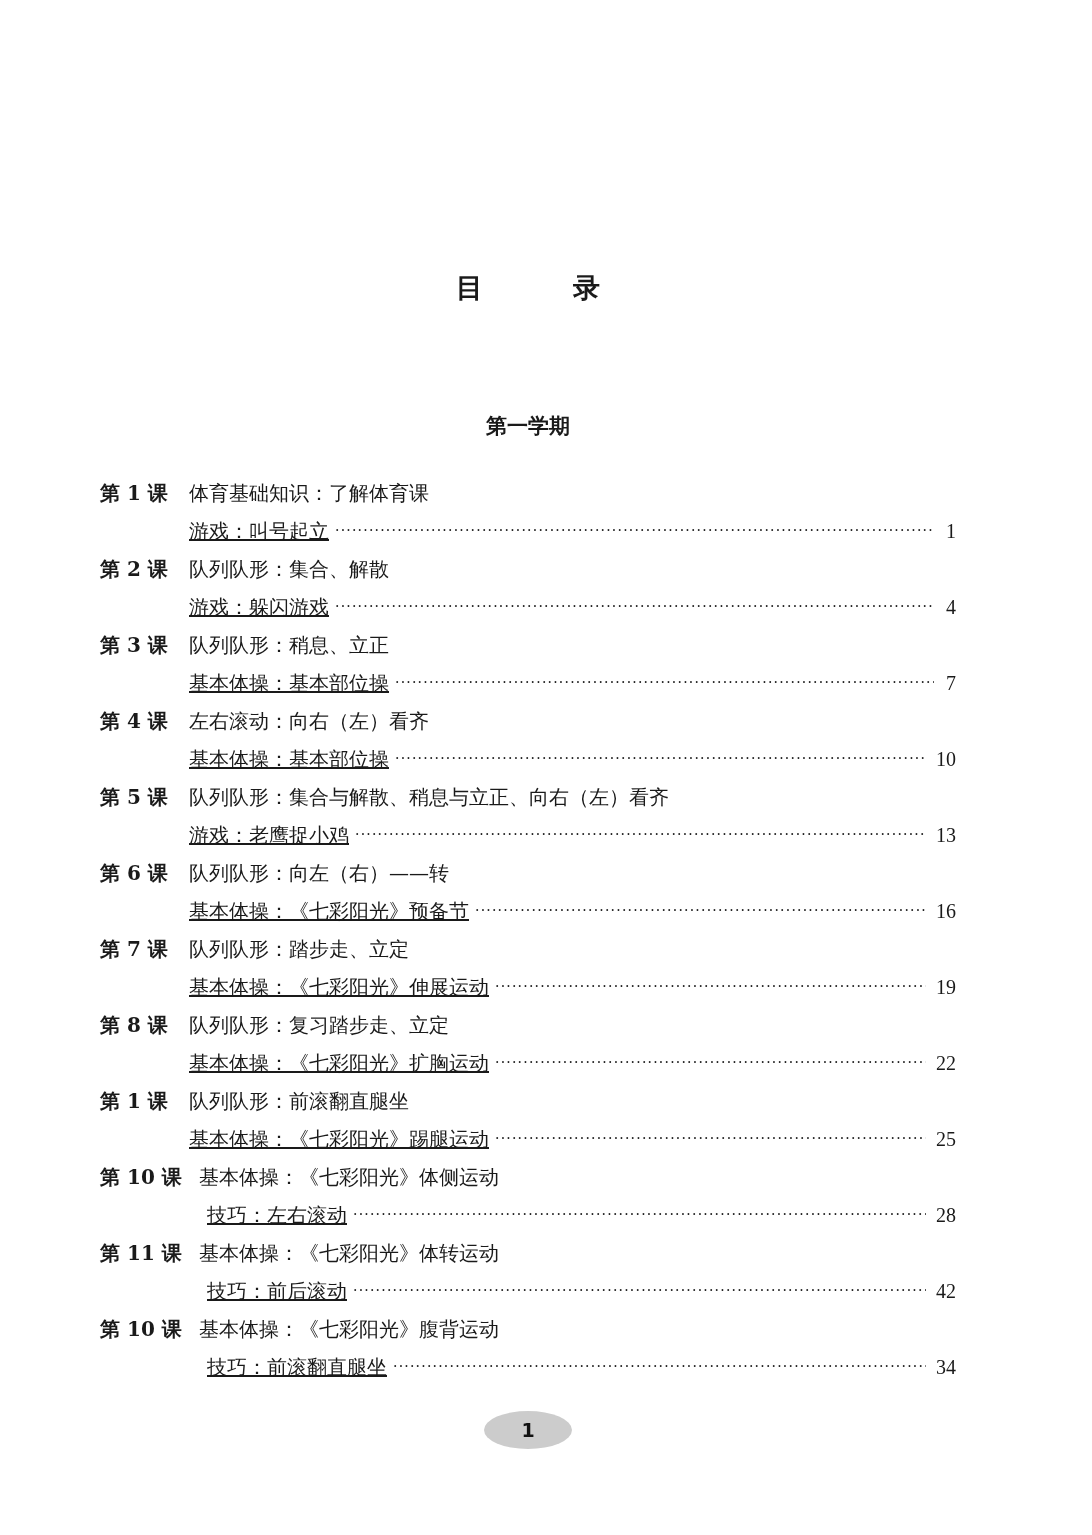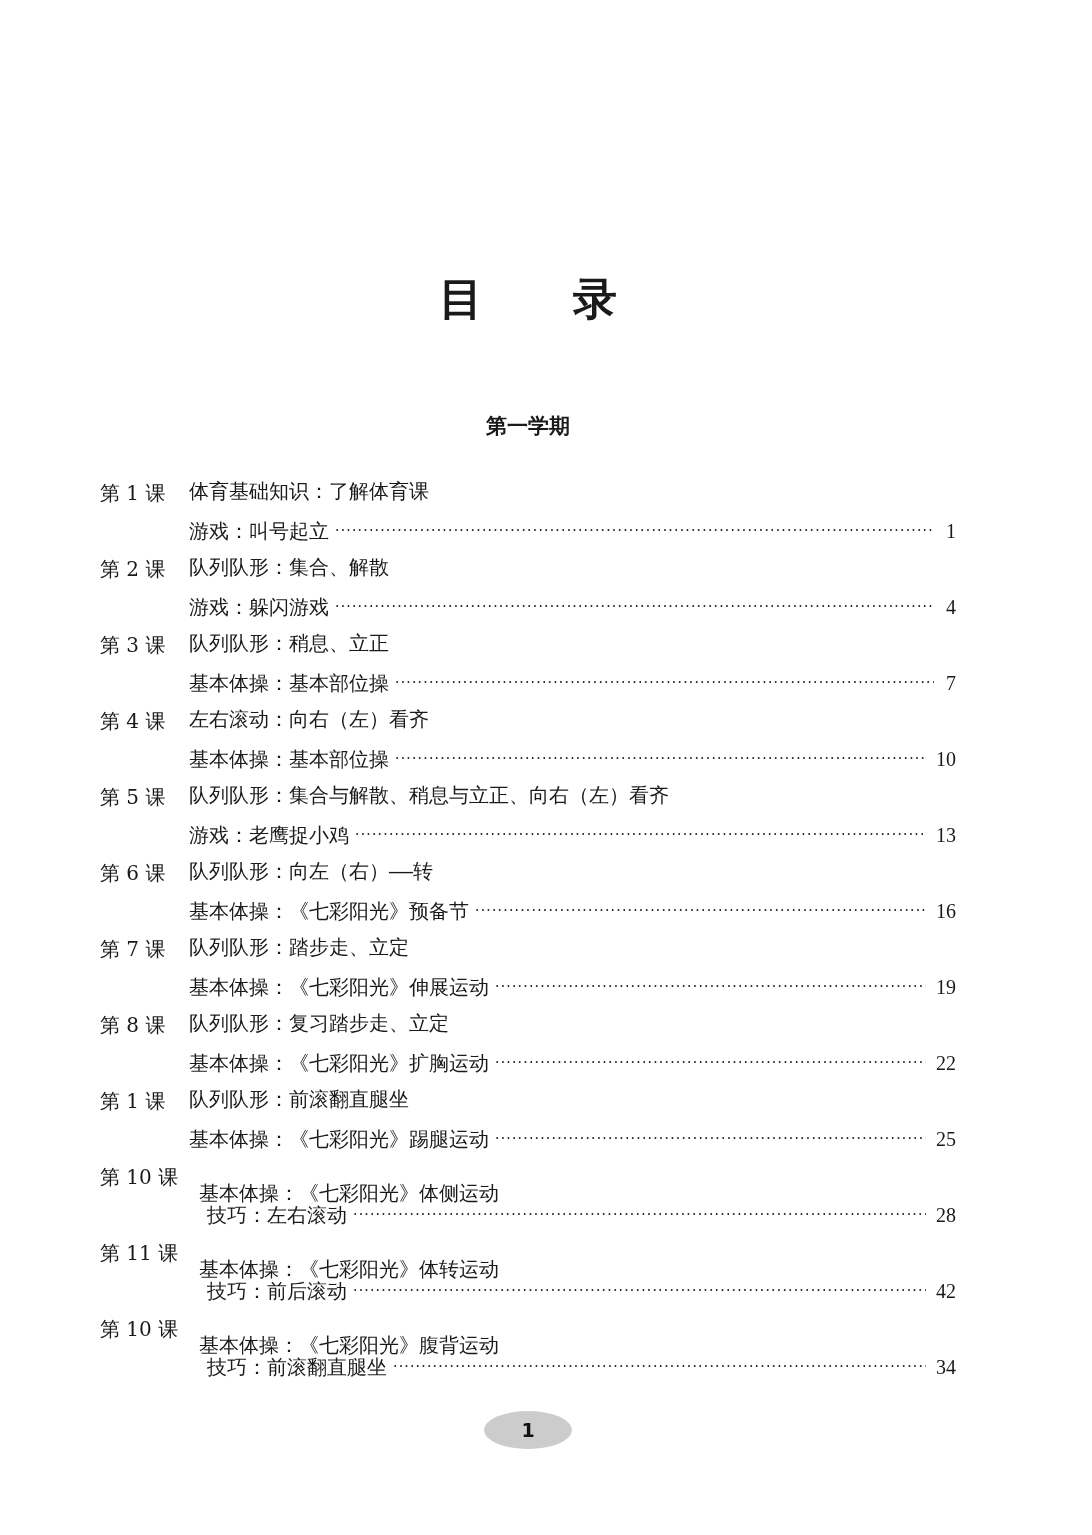--- a/index.html
+++ b/index.html
@@ -4,40 +4,40 @@
   <style>
     html, body { margin: 0; padding: 0; background: #ffffff; }
     body {
       width: 1092px; height: 1535px; position: relative; overflow: hidden;
       font-family: "DejaVu Serif", "Liberation Serif", serif;
       color: #1a1a1a;
     }
     .title {
       position: absolute; top: 270px; left: 0; width: 1056px;
       text-align: center; font-family: "DejaVu Sans", "Liberation Sans", sans-serif;
-      font-size: 44px; font-weight: bold; letter-spacing: 0;
+      font-size: 27px; font-weight: bold; letter-spacing: 0;
     }
     .title span { display: inline-block; }
     .title .gap { width: 90px; }
     .term {
       position: absolute; top: 412px; left: 0; width: 1056px;
       text-align: center; font-family: Liberation Serif, serif;
       font-size: 21px; font-weight: bold;
     }
     .toc { position: absolute; top: 474px; left: 100px; width: 856px; }
     .row {
       height: 38px; line-height: 38px; font-size: 20px; position: relative;
       white-space: nowrap;
     }
-    .lesson { position: absolute; left: 0; top: 0; }
-    .topic { position: absolute; left: 89px; top: 0; font-family: Liberation Mono, monospace; }
-    .row.wide .topic { left: 99px; margin-top: 18px; }
+    .lesson { position: absolute; left: 0; top: 0; font-weight: bold; }
+    .topic { position: absolute; left: 89px; top: 0; }
+    .row.wide .topic { left: 99px; }
     .sub { display: flex; align-items: baseline; position: absolute; left: 89px; right: 0; top: 0; }
     .row.wide .sub { left: 99px; margin-left: 8px; }
-    .sub .label { flex: 0 0 auto; padding-right: 6px; }
+    .sub .label { flex: 0 0 auto; padding-right: 6px; text-decoration: underline; }
     .sub .leader {
       flex: 1 1 auto; overflow: hidden; color: #222; letter-spacing: 1.2px;
       font-size: 14px; position: relative; top: -3px;
     }
     .sub .leader::before {
       content: "································································································································································";
     }
     .sub .page { flex: 0 0 auto; padding-left: 10px; min-width: 12px; text-align: right; font-family: "Liberation Serif", serif; }
     .footer {
       position: absolute; left: 484px; top: 1411px; width: 88px; height: 38px;

